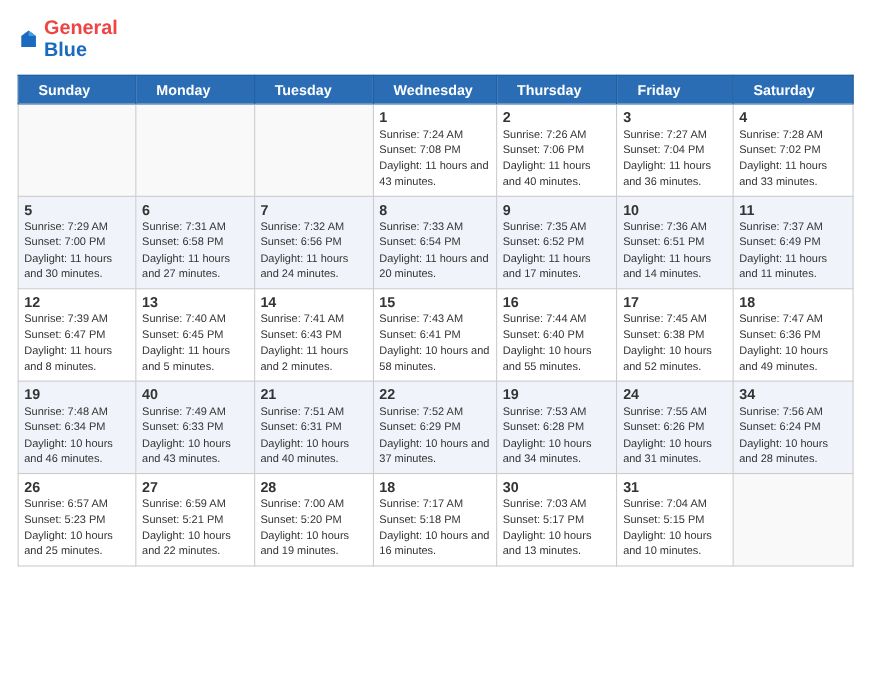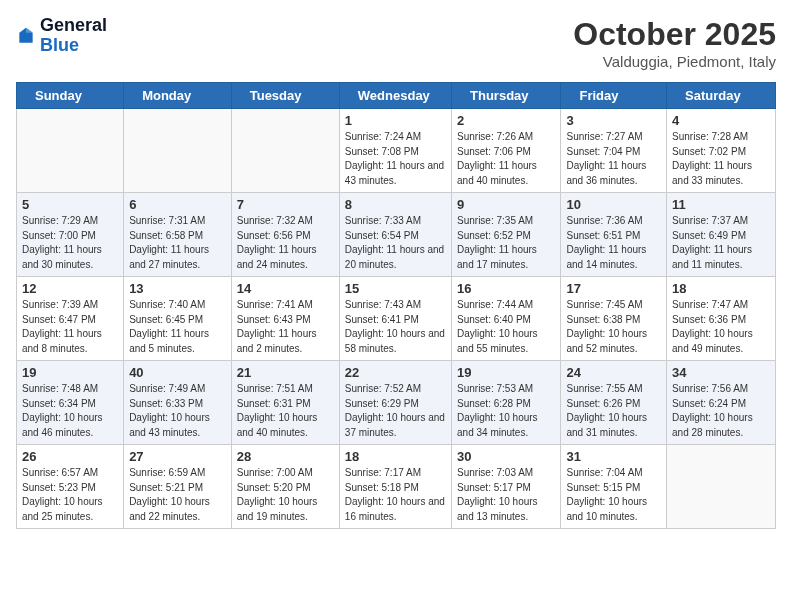--- a/index.html
+++ b/index.html
@@ -19,21 +19,21 @@
     .logo {
       display: flex;
       align-items: center;
       gap: 4px;
     }
     .logo-text {
       font-size: 18px;
       font-weight: bold;
       line-height: 1.1;
     }
-    .logo-general { color: #0f172a; }
+    .logo-general { color: #ef4444; }
     .logo-blue { color: #1a6abf; text-align: right; }
     .logo-icon {
       width: 20px;
       height: 20px;
     }
     .title-block {
       text-align: right;
     }
     .month-title {
       font-size: 32px;
@@ -94,24 +94,20 @@
   <div class="logo">
     <svg class="logo-icon" viewBox="0 0 24 24">
       <polygon points="12,2 20,8 20,20 4,20 4,8" fill="#1a6abf"></polygon>
       <polygon points="12,2 20,8 12,8" fill="#4a9ae0"></polygon>
     </svg>
     <div class="logo-text">
       <span class="logo-general">General</span><br>
       <span class="logo-blue">Blue</span>
     </div>
   </div>
-  <div class="title-block">
-    <div class="month-title">October 2025</div>
-    <div class="location">Valduggia, Piedmont, Italy</div>
-  </div>
 </div>
 
 <table class="calendar">
   <thead>
     <tr>
     <th>Sunday</th>
         <th>Monday</th>
         <th>Tuesday</th>
         <th>Wednesday</th>
         <th>Thursday</th>

